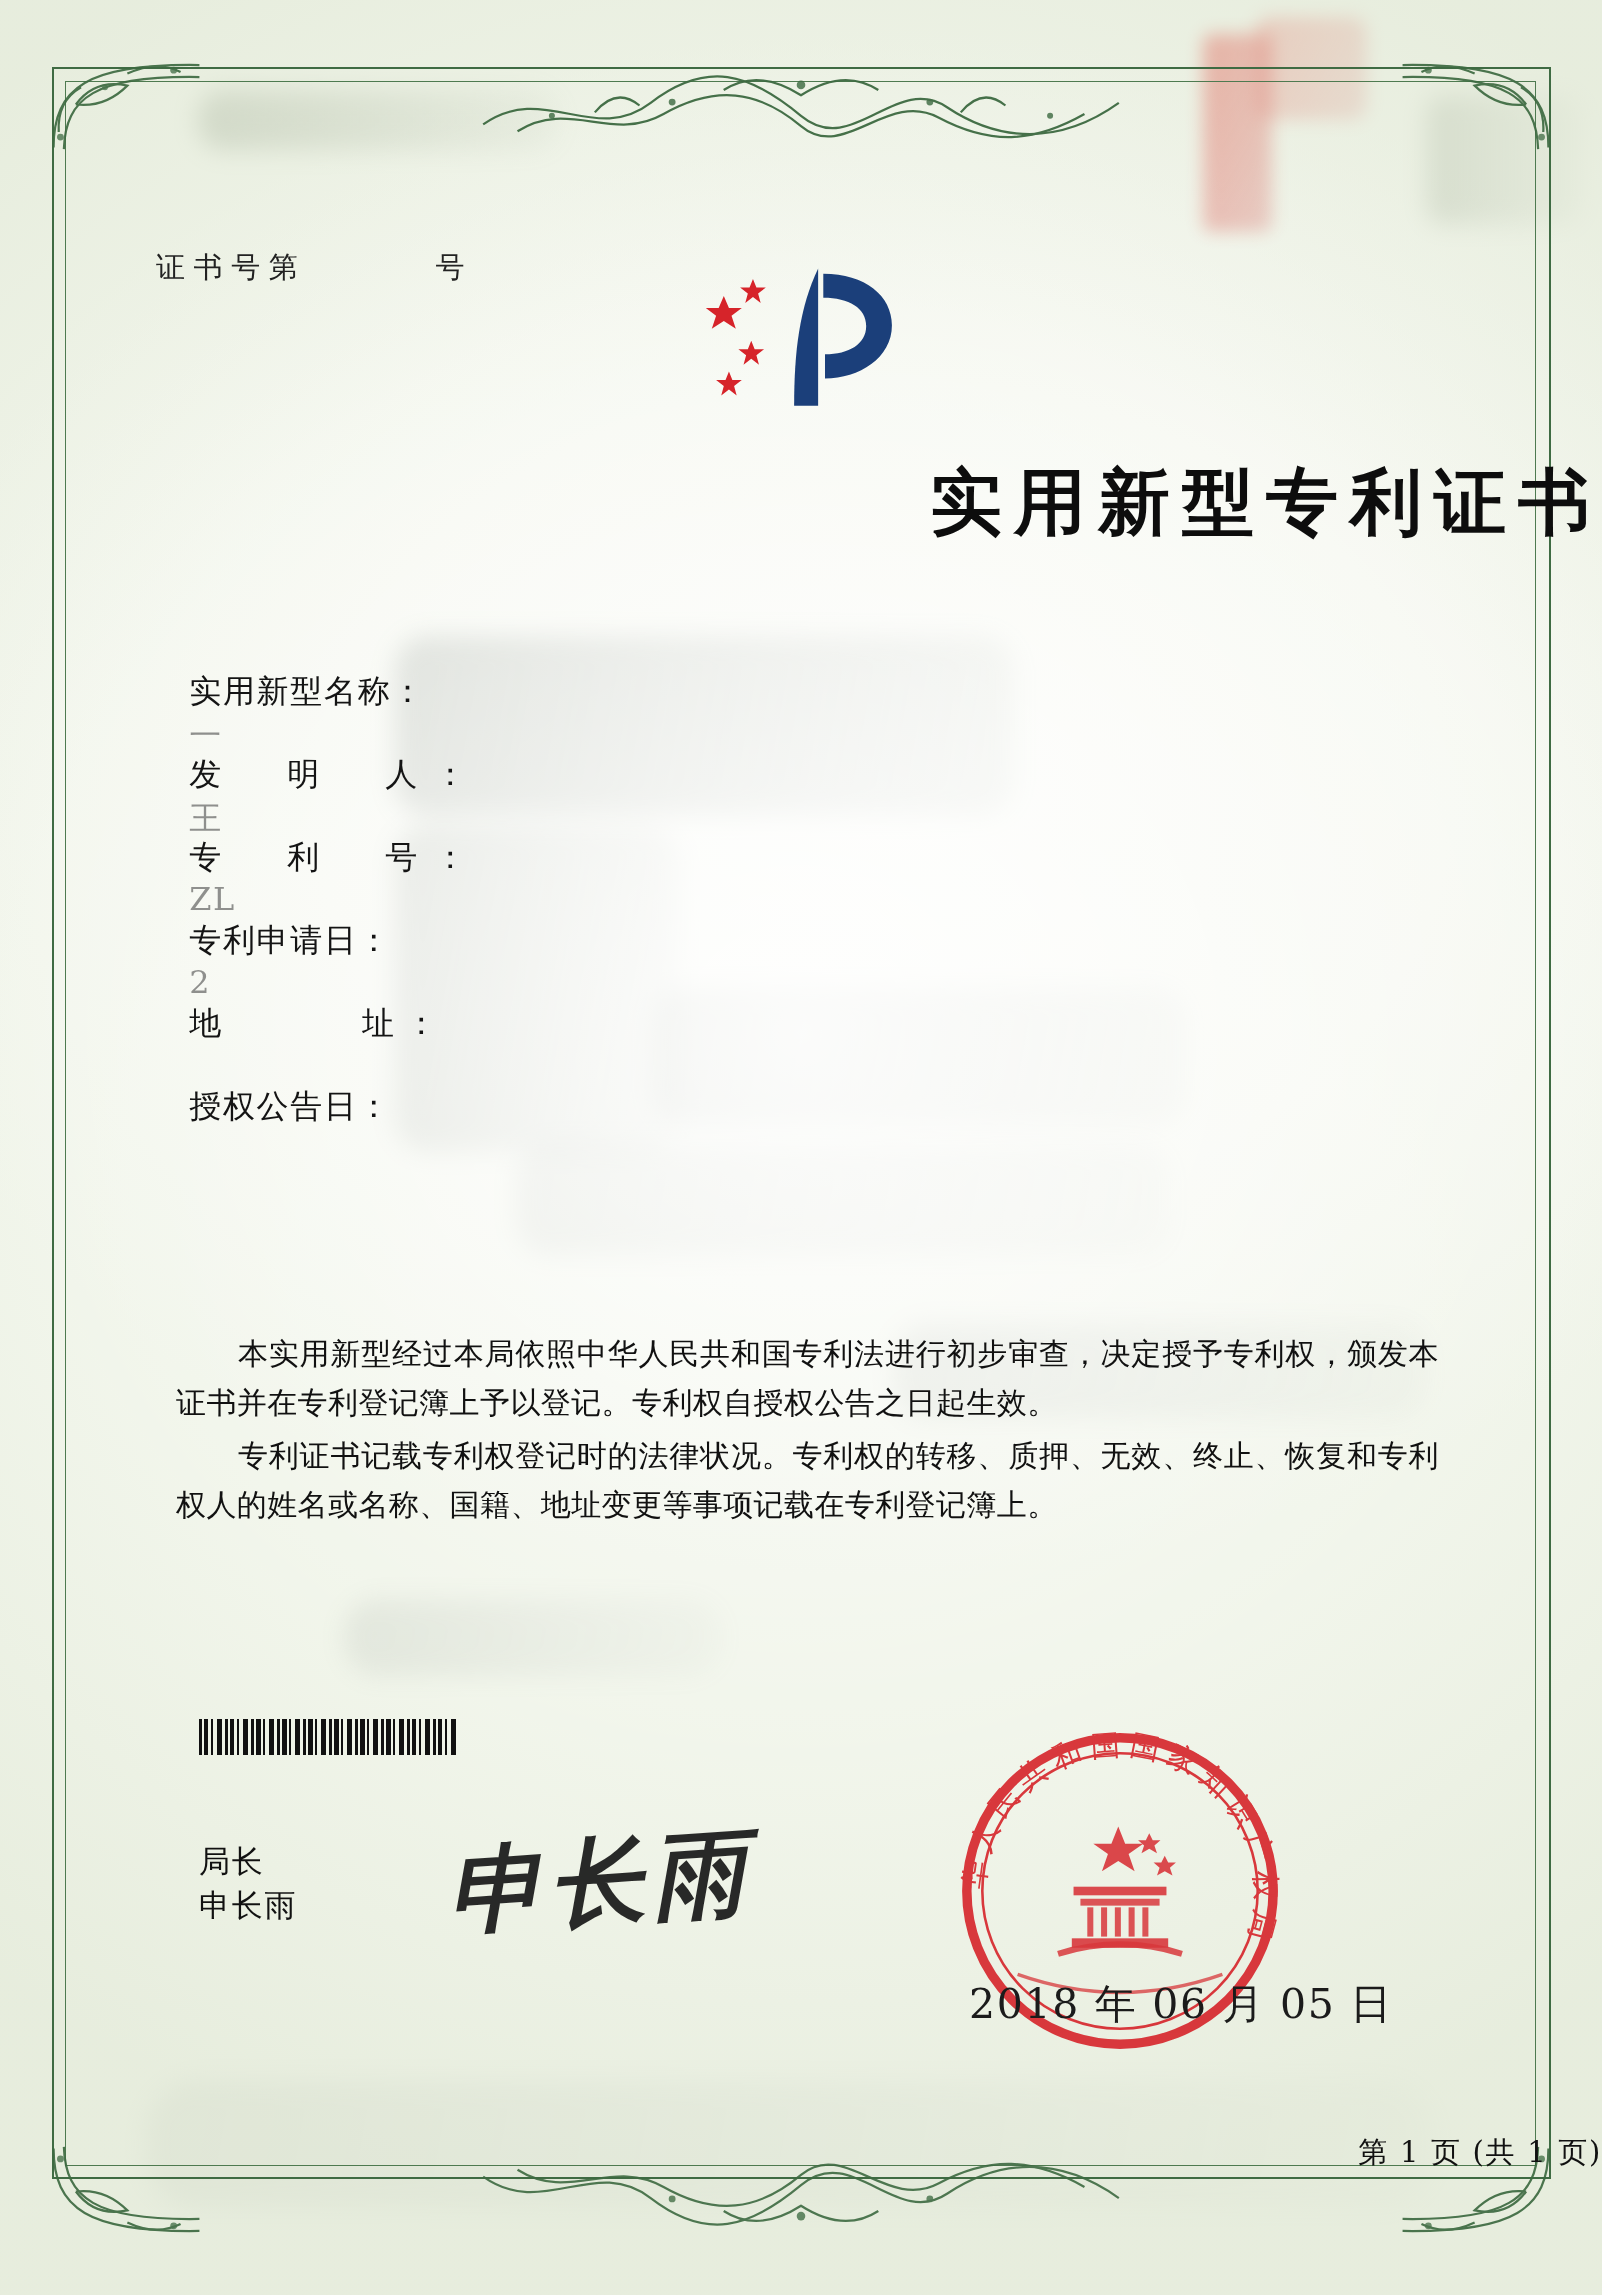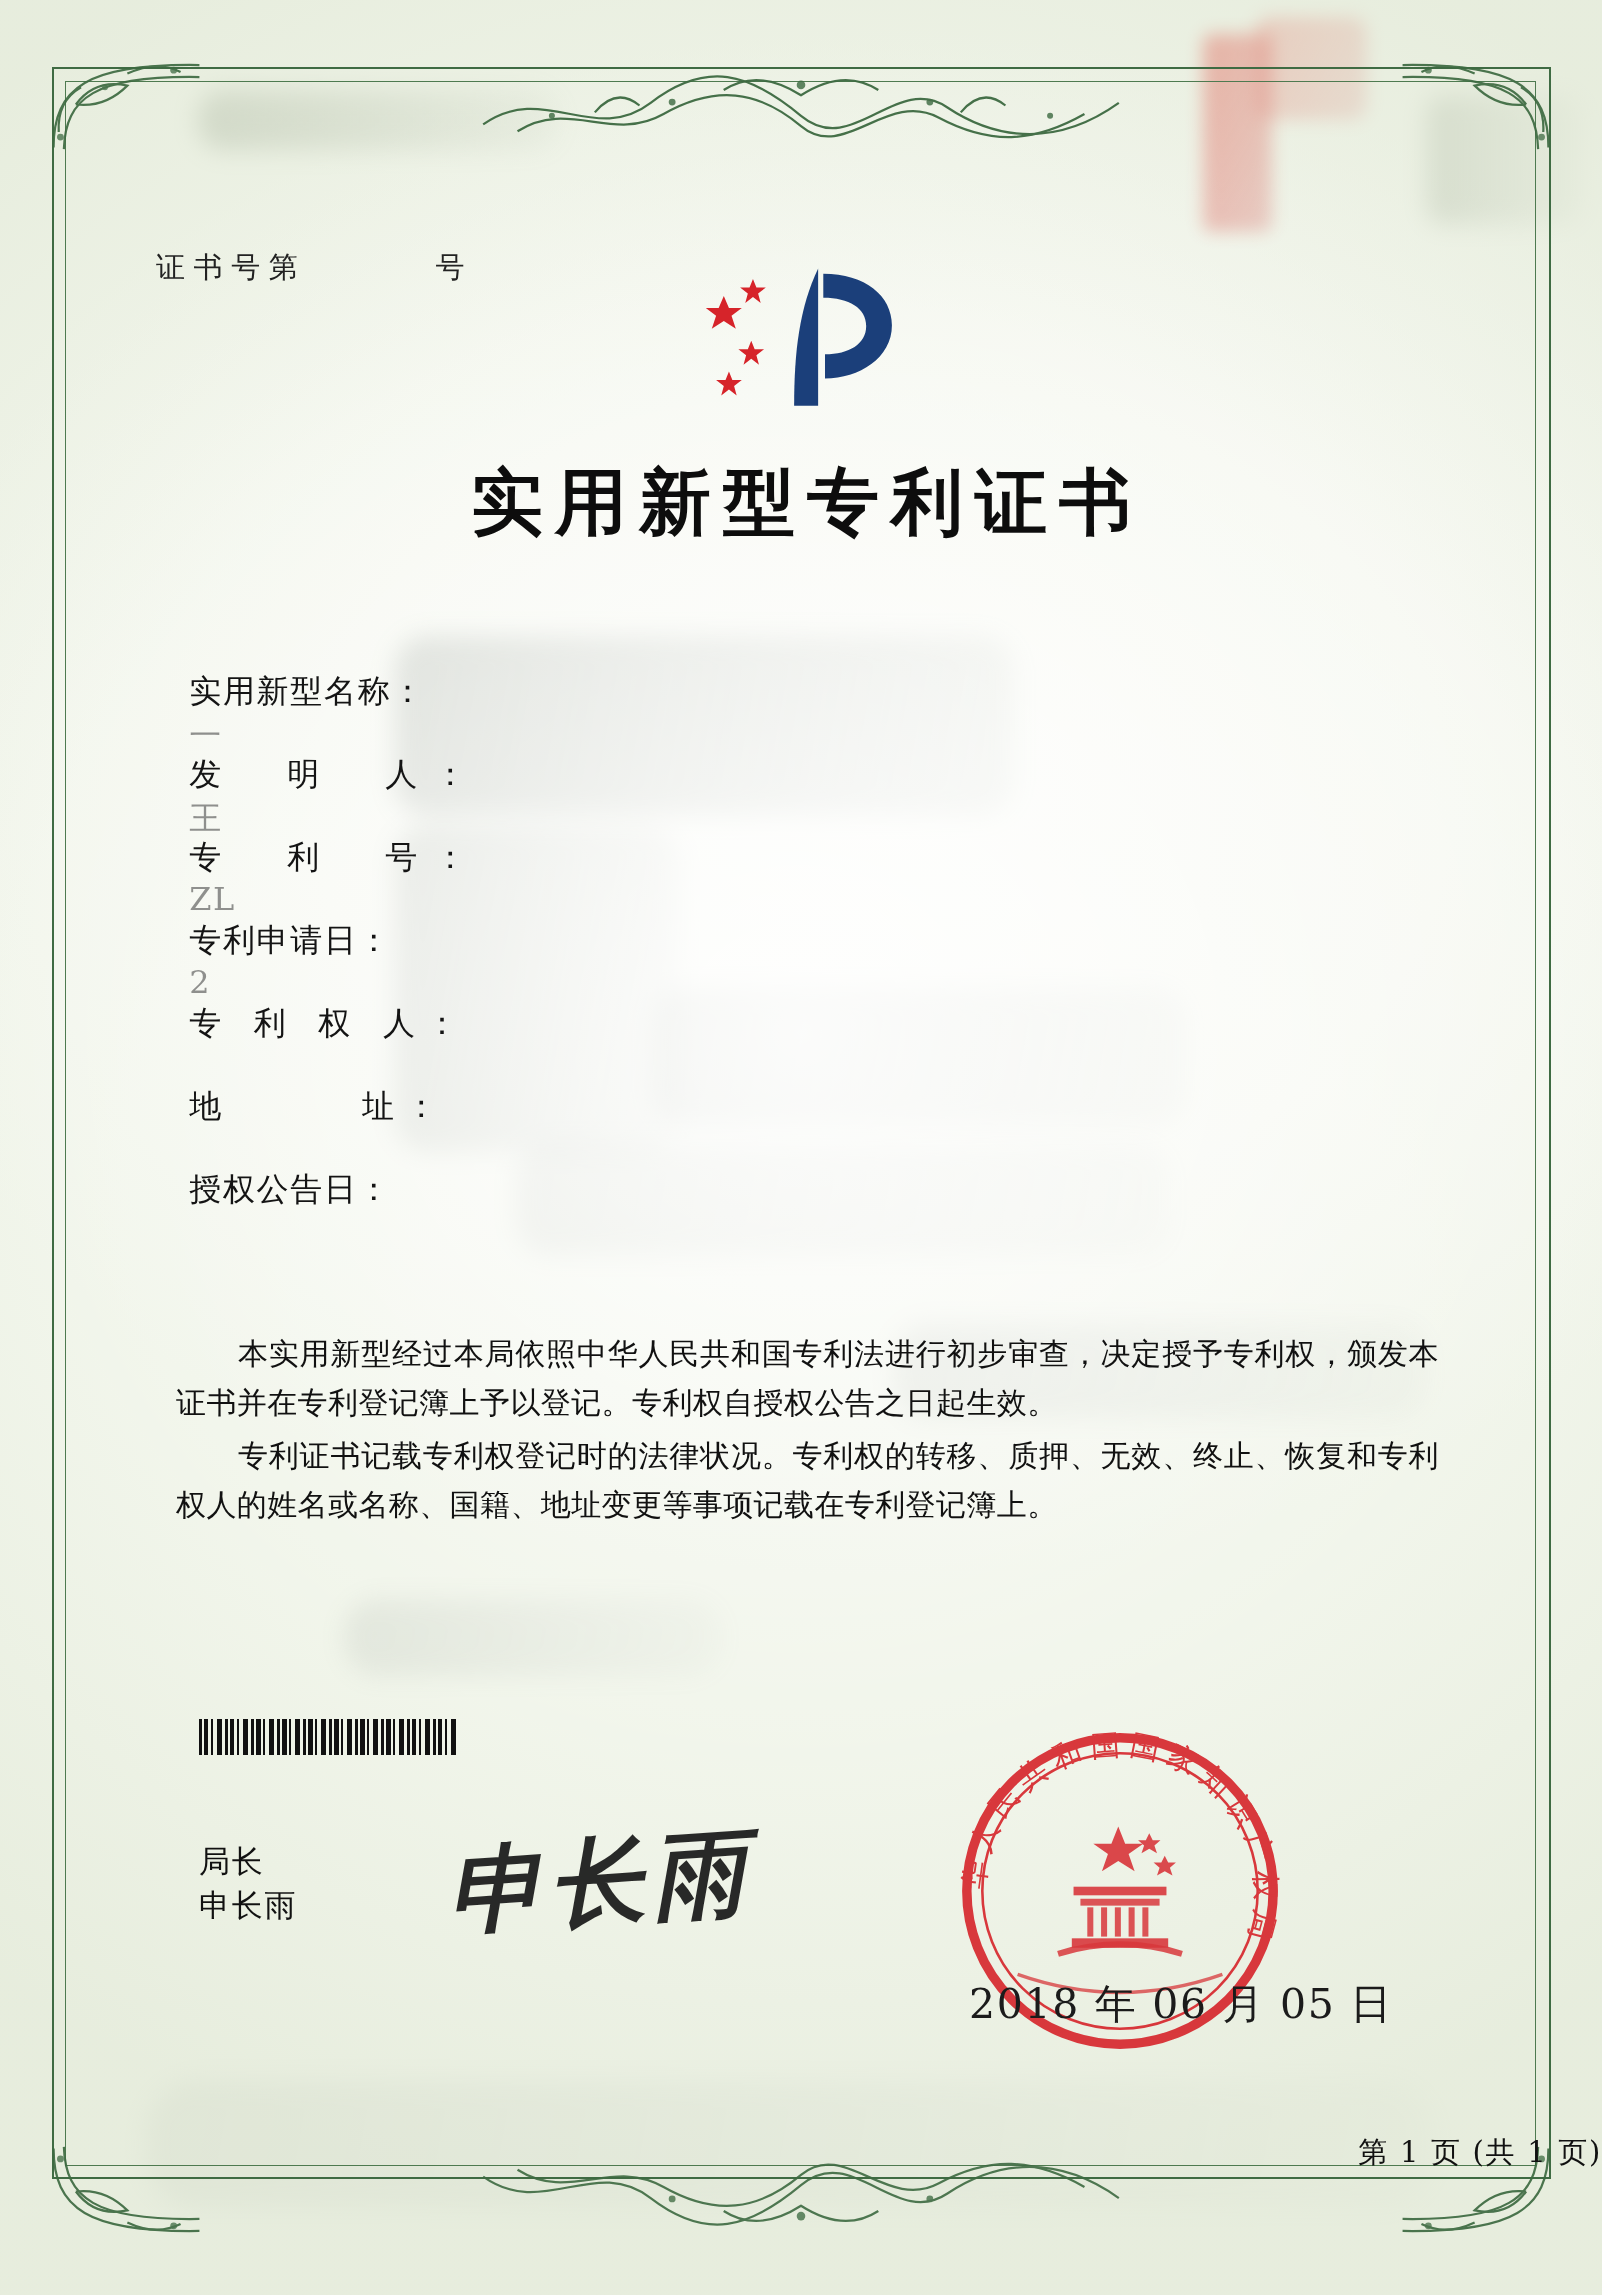--- a/index.html
+++ b/index.html
@@ -116,21 +116,21 @@
     top: 258px;
     width: 223px;
     height: 155px;
   }
 
   .title {
     position: absolute;
     left: 0;
     right: 0;
     top: 455px;
-    text-align: center;
+    text-align: right;
     font-size: 72px;
     font-weight: bold;
     letter-spacing: 12px;
     color: #0d0d0d;
     font-family: "DejaVu Serif", "Liberation Serif", serif;
     text-indent: 12px;
   }
 
   
   .fields {
@@ -381,24 +381,20 @@
       <span class="field-label sp6">发　明　人：</span>
       <span class="field-value">王</span>
     </div>
     <div class="field-row">
       <span class="field-label sp6">专　利　号：</span>
       <span class="field-value">ZL</span>
     </div>
     <div class="field-row">
       <span class="field-label">专利申请日：</span>
       <span class="field-value">2</span>
-    </div>
-    <div class="field-row">
-      <span class="field-label sp4">专 利 权 人：</span>
-      <span class="field-value"></span>
     </div>
     <div class="field-row">
       <span class="field-label sp4">地　　　址：</span>
       <span class="field-value"></span>
     </div>
     <div class="field-row">
       <span class="field-label">授权公告日：</span>
       <span class="field-value"></span>
     </div>
   </div>

